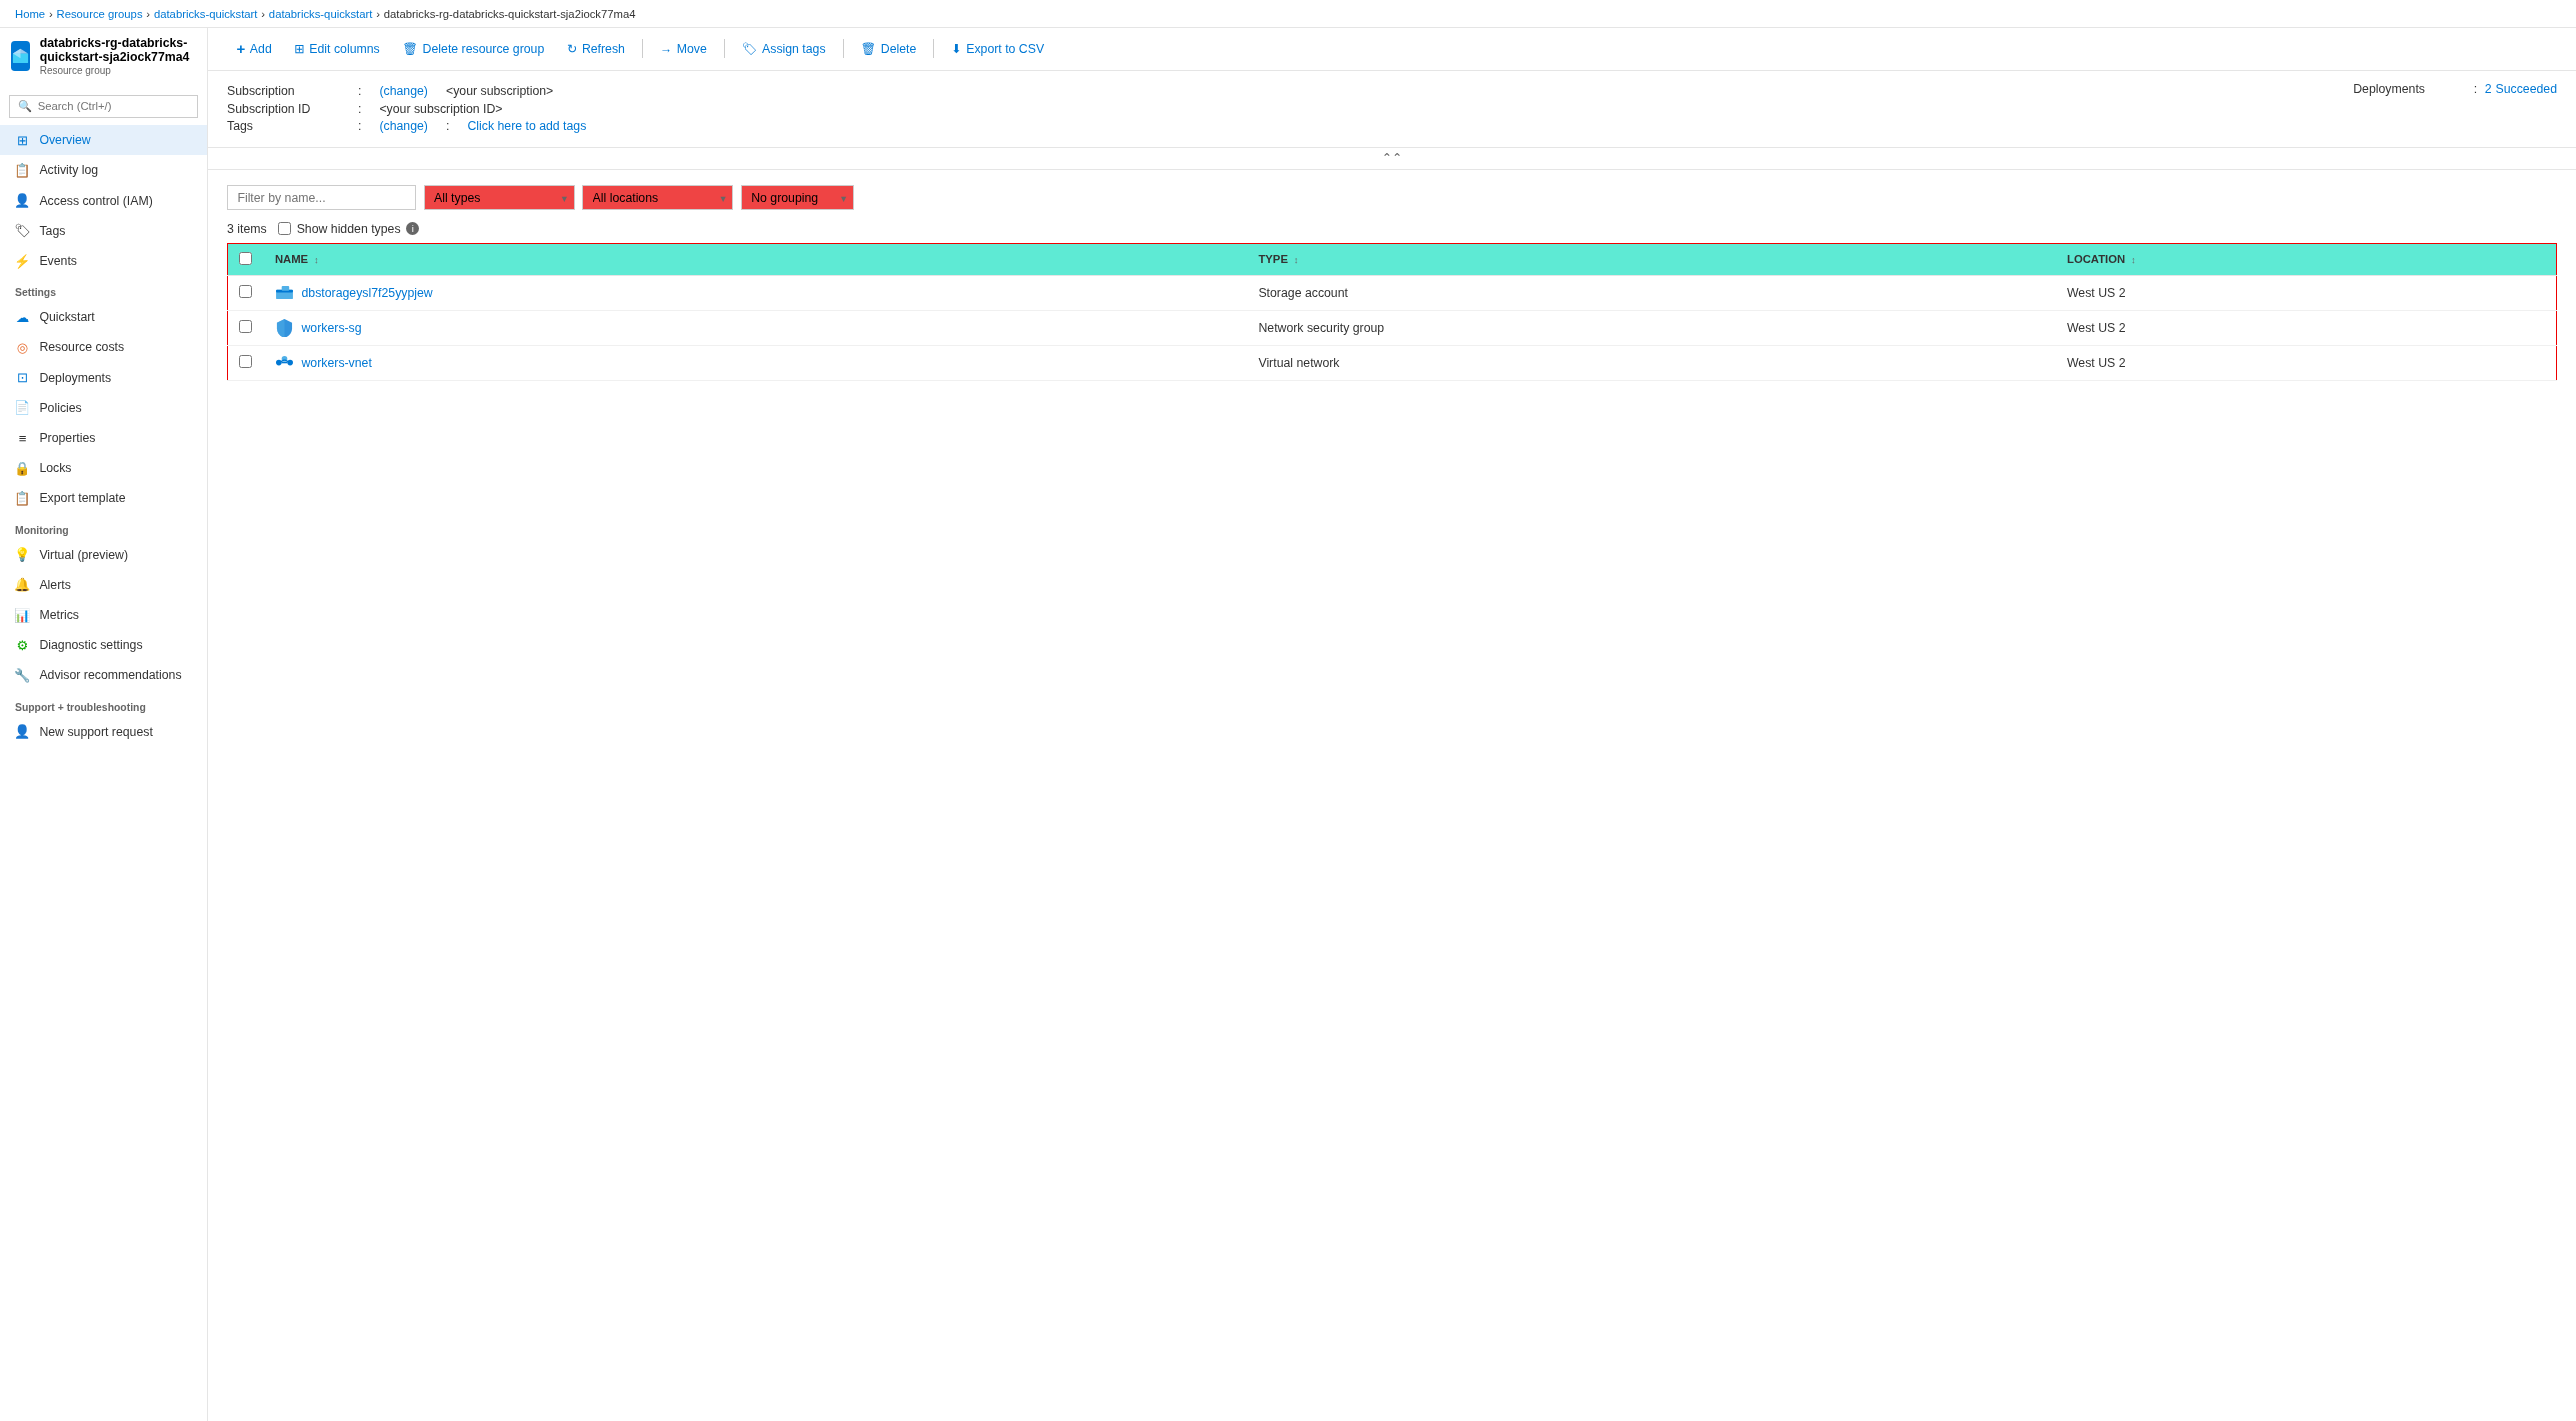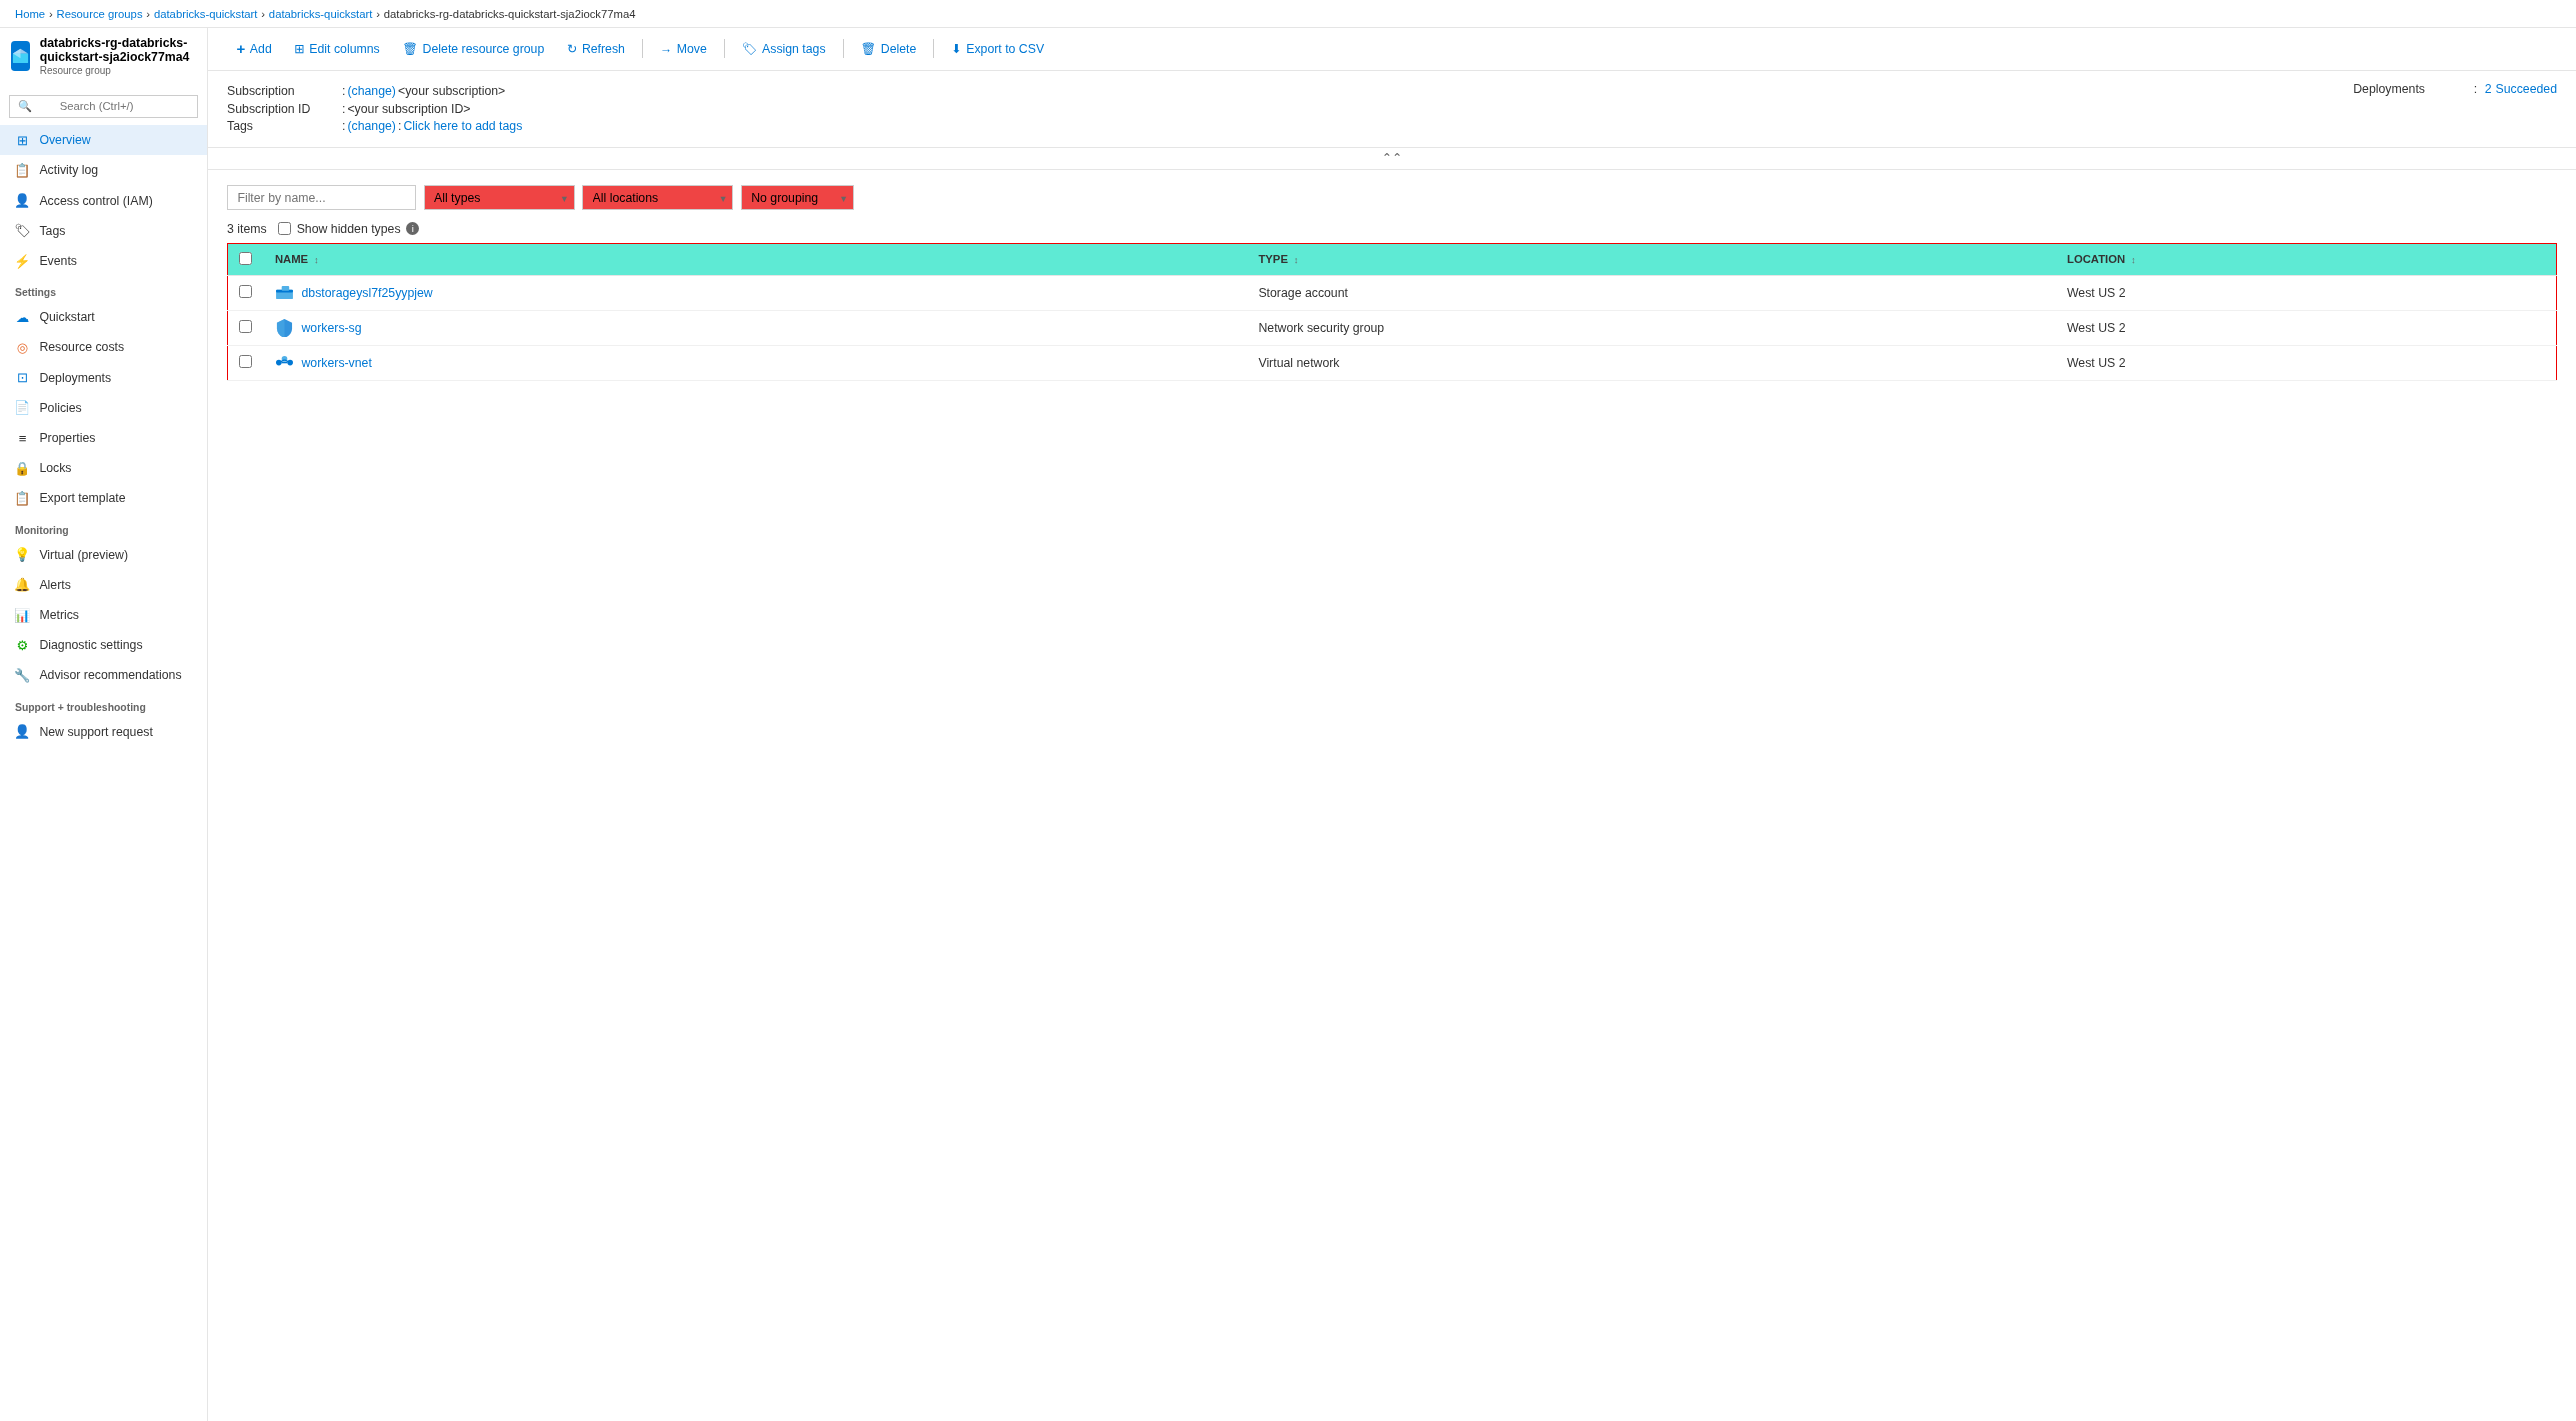--- a/index.html
+++ b/index.html
@@ -72,21 +72,20 @@
       padding: 3.8px 7.6px;
       background: #fff;
       gap: 5.7px;
     }
     .search-box input {
       border: none;
       outline: none;
       font-size: 11.3px;
       width: 100%;
       color: #666;
-      margin-left: 22px;
     }
 
     .sidebar-nav { flex: 1; }
 
     .nav-item {
       display: flex;
       align-items: center;
       gap: 9.4px;
       padding: 7.6px 15px;
       cursor: pointer;
@@ -139,21 +138,21 @@
       padding: 11.3px 19px;
       border-bottom: 0.9px solid #e5e5e5;
       display: grid;
       grid-template-columns: 1fr 1fr;
       gap: 3.8px;
     }
 
     .info-row {
       display: flex;
       align-items: center;
-      gap: 2px;
+      gap: 18px;
       font-size: 12.3px;
       padding: 1.9px 0;
     }
     .info-label { color: #333; min-width: 113px; }
     .info-value { color: #333; }
     .info-link { color: #0078d4; text-decoration: none; cursor: pointer; }
 
     .deployments-info {
       display: flex;
       align-items: center;

